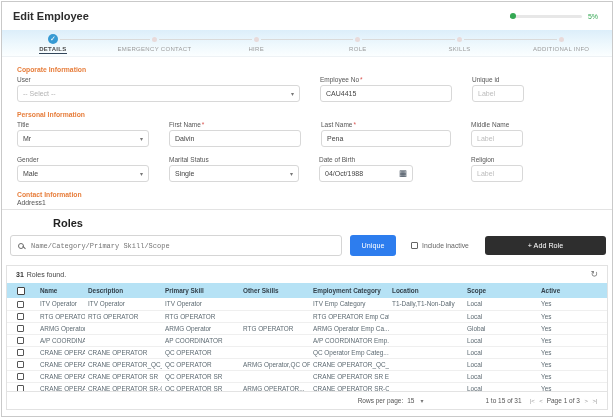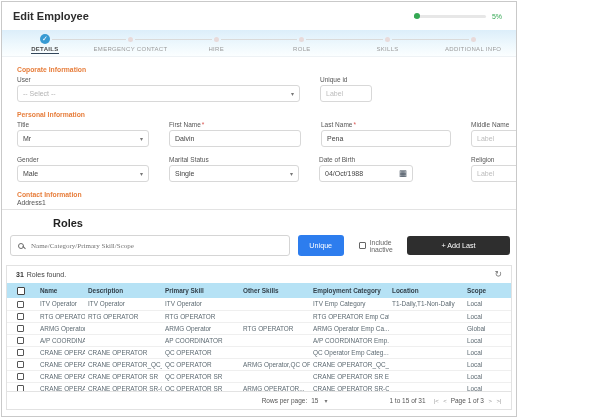--- a/index.html
+++ b/index.html
@@ -1,18 +1,18 @@
 <!DOCTYPE html>
 <html><head>
 <meta charset="utf-8">
 <style>
   html,body { margin:0; padding:0; background:#ffffff; }
   * { box-sizing:border-box; }
   .page {
-    position:relative; width:516px; height:416px; margin:1px;
+    position:relative; width:612px; height:416px; margin:1px;
     border:1px solid #c9c9c9; background:#fff; overflow:hidden;
     font-family:"Liberation Sans", sans-serif; color:#444;
   }
   
   .top-header { height:28px; display:flex; align-items:center; padding:0 14px 0 11px; background:#fff; }
   .page-title { font-size:11px; font-weight:bold; color:#2d2d2d; margin:0; }
   .progress-wrap { margin-left:auto; display:flex; align-items:center; gap:6px; }
   .progress-track { position:relative; width:72px; height:3px; background:#e7e7e7; border-radius:2px; }
   .progress-fill { position:absolute; left:0; top:0; height:3px; background:#34a853; border-radius:2px; }
   .progress-dot { position:absolute; top:-1.5px; width:6px; height:6px; border-radius:50%; background:#34a853; }
@@ -42,21 +42,21 @@
   .muted { color:#b3b3b3; }
   .caret { margin-left:auto; color:#777; font-size:6px; line-height:1; }
   .cal-icon { margin-left:auto; color:#33404f; font-size:8.5px; line-height:1; }
   .address-label { font-size:6.8px; color:#555; margin-top:1px; }
   
   .roles-head { font-size:11px; font-weight:bold; color:#222; margin:7px 8px 6px 8px;padding-left:43px; }
   .search-row { display:flex; align-items:center; margin:0 6px 9px 8px; }
   .search-box { display:flex; align-items:center; gap:5px; width:332px; height:21px; border:1px solid #d5d5d5; border-radius:3px; background:#fff; padding:0 7px; }
   .mag { width:6px; height:6px; border:1.2px solid #6d6d6d; border-radius:50%; position:relative; flex:none; }
   .mag::after { content:""; position:absolute; width:4px; height:1.2px; background:#6d6d6d; right:-3px; bottom:-1px; transform:rotate(45deg); }
-  .search-input { border:none; outline:none; flex:1; font-size:7px; color:#444; font-family:Liberation Serif, serif; background:transparent; }
+  .search-input { border:none; outline:none; flex:1; font-size:7px; color:#444; font-family:Liberation Mono, monospace; background:transparent; }
   .btn-search { flex:none; margin-left:8px; width:46px; height:21px; background:#2d7dee; color:#fff; border:none; border-radius:3px; font-size:7.2px; font-family:"Liberation Sans",sans-serif; cursor:pointer; }
   .chk-wrap { display:flex; align-items:center; gap:4px; margin-left:15px; cursor:pointer; }
   .chk { width:7px; height:7px; border:1px solid #666; border-radius:1px; background:#fff; flex:none; }
   .chk-label { font-size:6.8px; color:#666; }
   .btn-add { margin-left:auto; width:121px; height:19px; background:#2e2e2e; color:#fff; border:none; border-radius:3px; font-size:7.2px; font-family:"Liberation Sans",sans-serif; cursor:pointer; }
   
   .table-card { margin:0 4px; border:1px solid #e2e2e2; background:#fff; }
   .table-top { height:17px; display:flex; align-items:center; padding:0 9px; }
   .found-text { font-size:7px; color:#444; }
   .found-count { font-weight:bold; color:#333; margin-right:3px; font-size:7px; }
@@ -147,20 +147,24 @@
   <div class="form-card">
     <div class="section-title">Coporate Information</div>
     <div class="frow">
       <div class="field" style="width:283px">
         <label><span>User</span></label>
         <div class="control select">
           <span class="muted">-- Select --</span>
           <span class="caret">▾</span>
         </div>
       </div>
+      <div class="field" style="width:132px">
+        <label><span>Employee No</span><span class="star">*</span></label>
+        <input class="control" value="CAU4415" style="">
+      </div>
       <div class="field" style="width:52px">
         <label><span>Unique id</span></label>
         <input class="control" placeholder="Label" style="">
       </div>
     </div>
 
     <div class="section-title">Personal Information</div>
     <div class="frow">
       <div class="field" style="width:132px">
         <label><span>Title</span></label>
@@ -220,21 +224,21 @@
   <div class="search-row">
     <div class="search-box">
       <span class="mag"></span>
       <input class="search-input" placeholder="Name/Category/Primary Skill/Scope" style="">
     </div>
     <button class="btn-search">Unique</button>
     <div class="chk-wrap">
       <span class="chk"></span>
       <span class="chk-label">Include inactive</span>
     </div>
-    <button class="btn-add">+ Add Last</button>
+    <button class="btn-add">+ Add Role</button>
   </div>
 
   <div class="table-card">
     <div class="table-top">
       <span class="found-count">31</span>
       <span class="found-text">Roles found.</span>
       <span class="refresh">↻</span>
     </div>
     <div class="table-wrap">
       <table>

